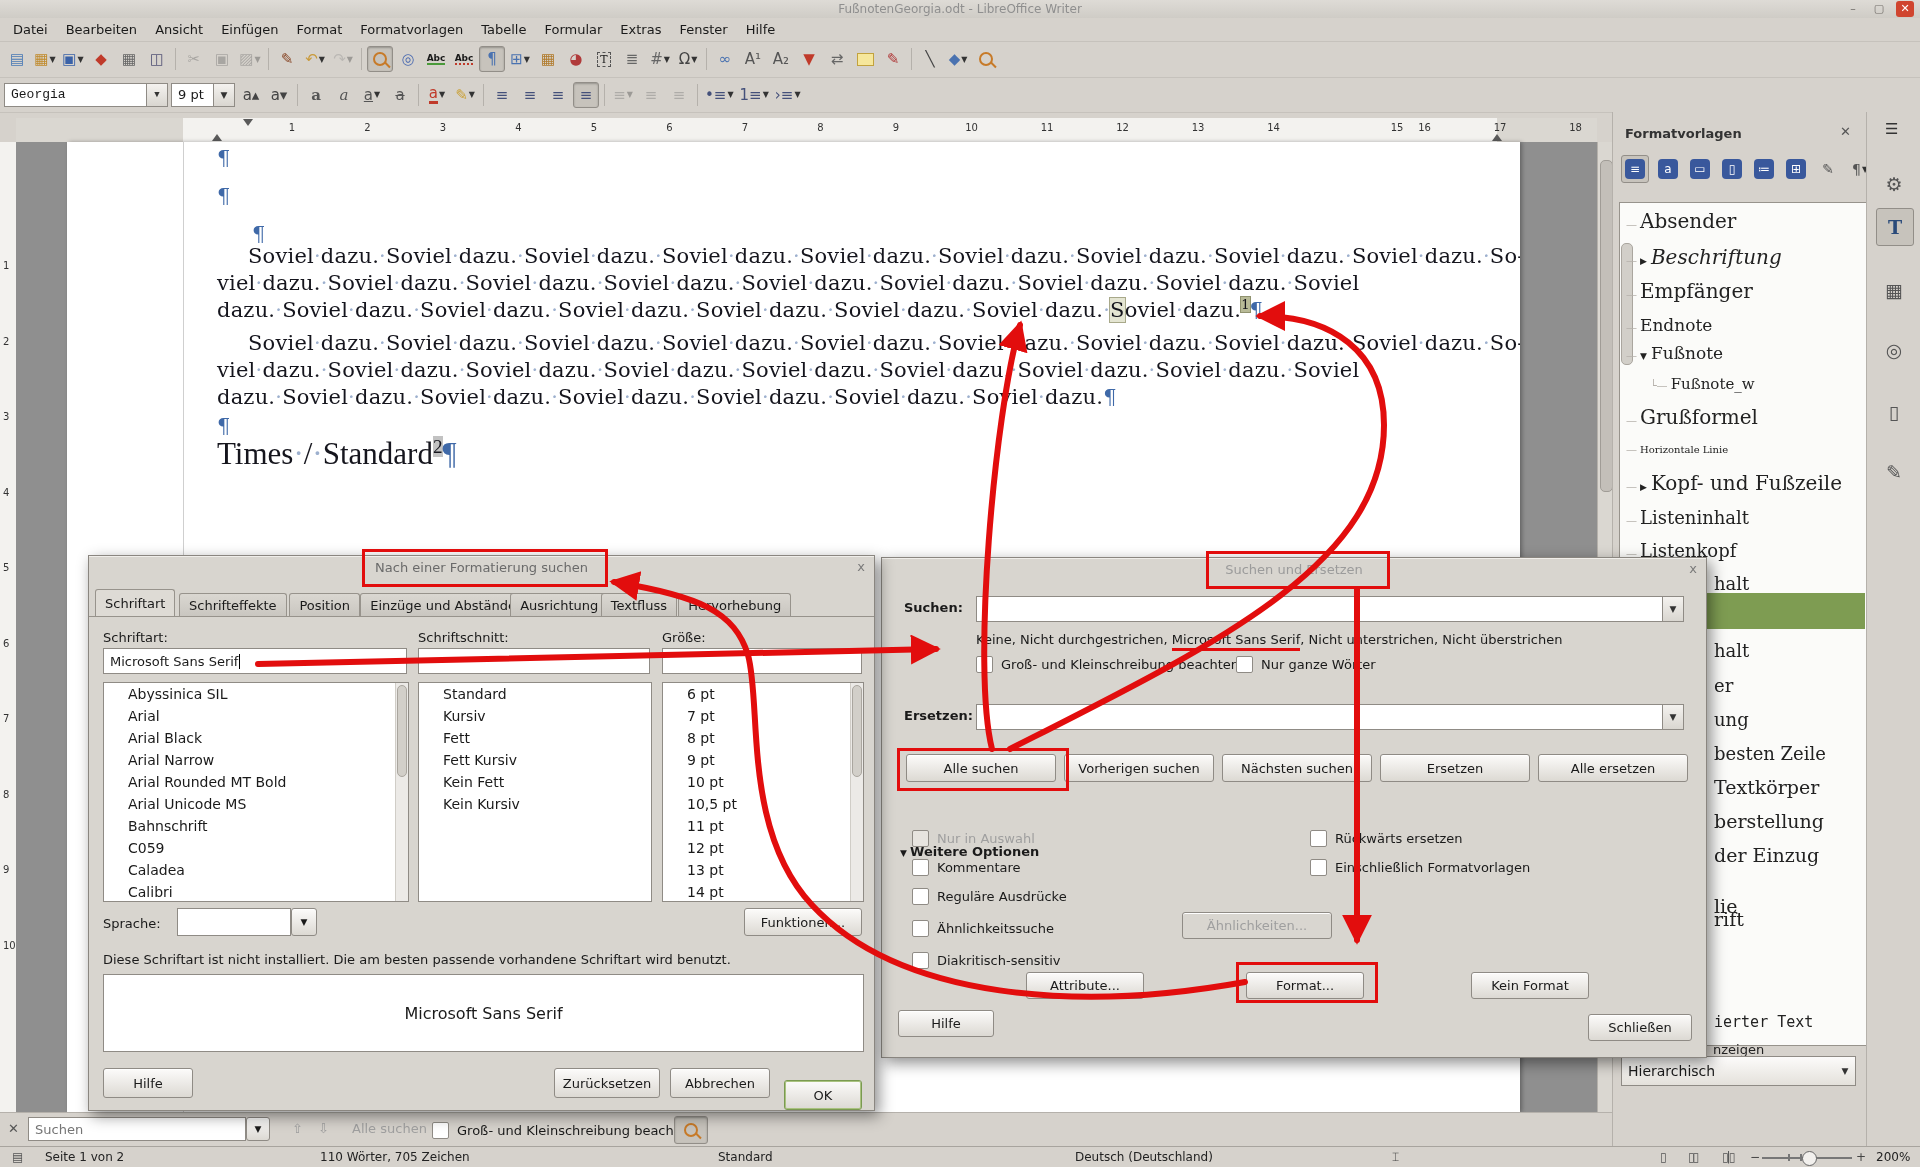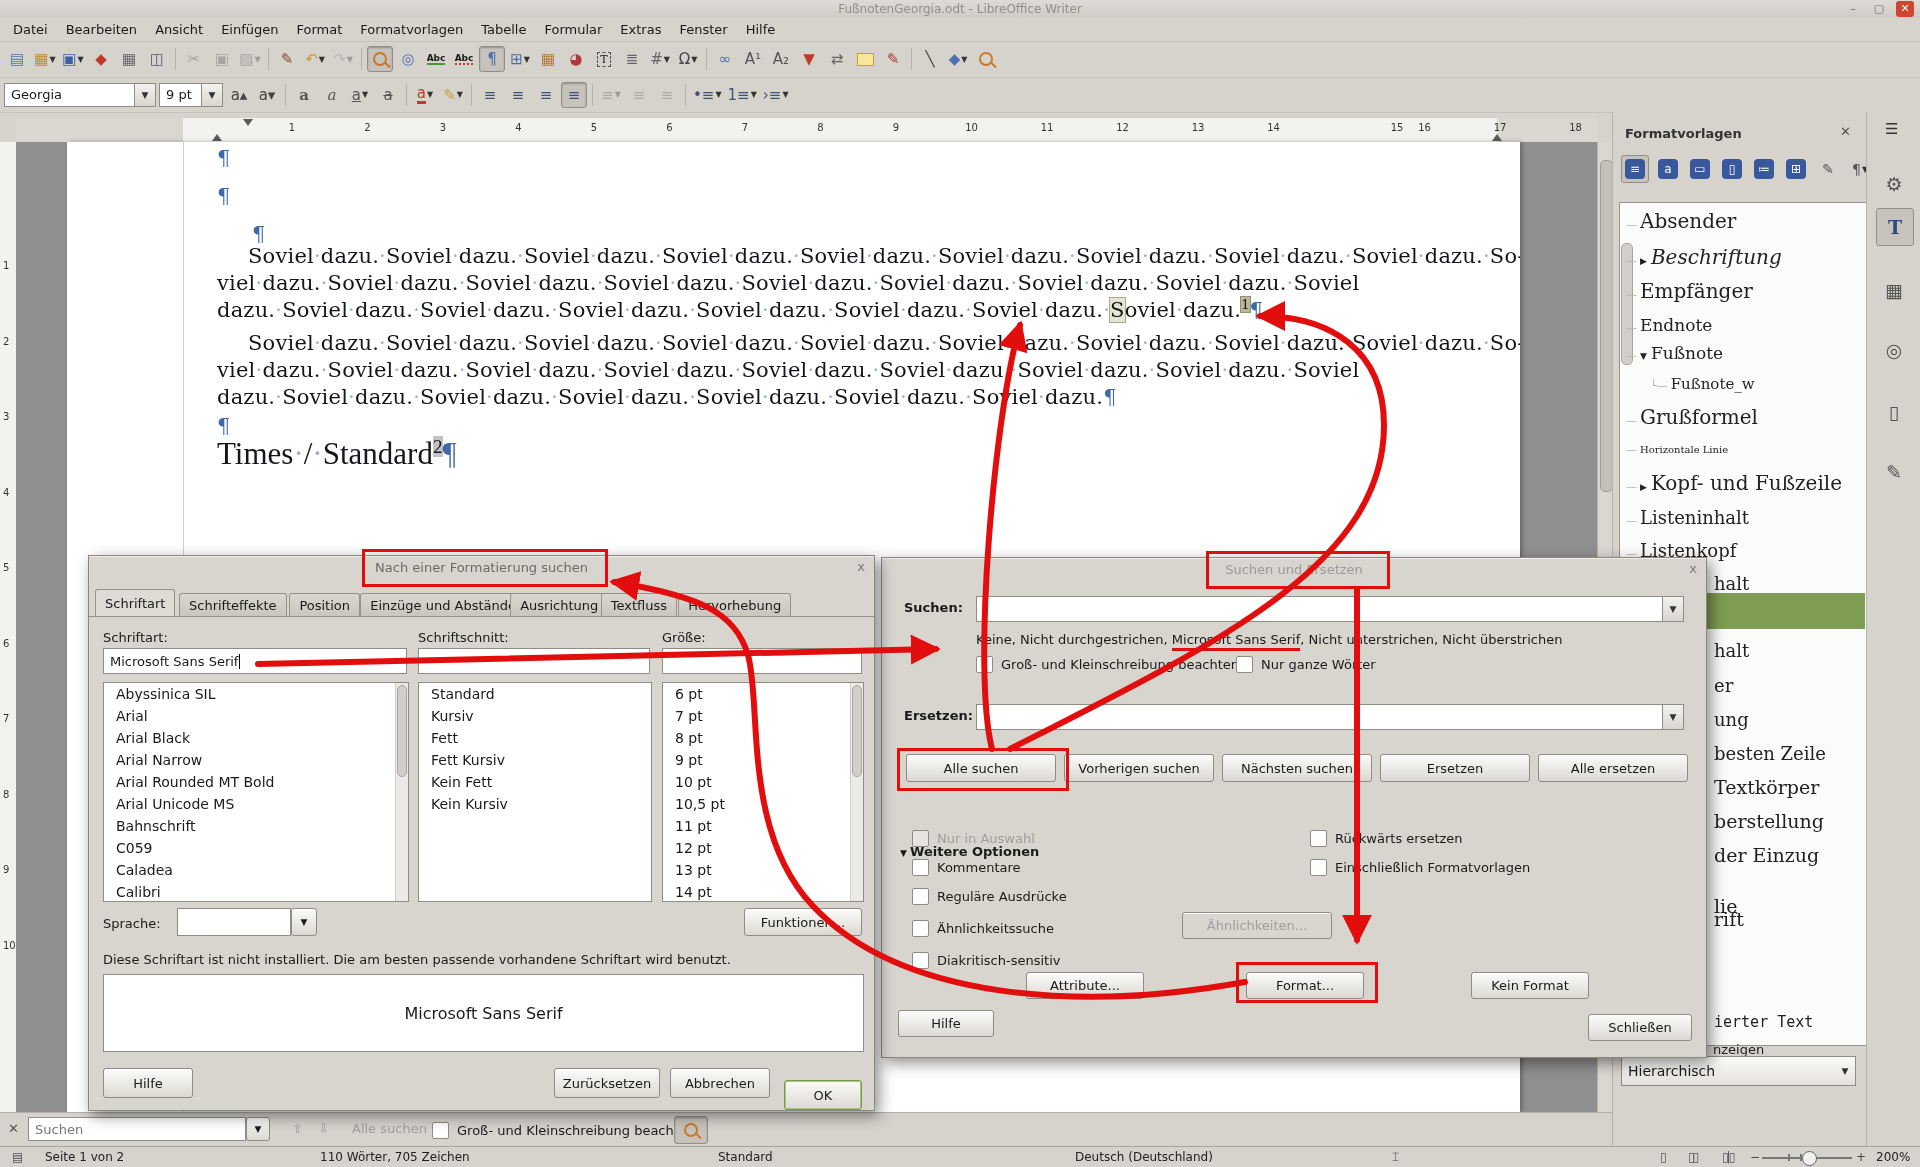--- a/index.html
+++ b/index.html
@@ -70,21 +70,21 @@
     border-radius:3px;font-size:13px;display:flex;align-items:center;justify-content:center;
     color:#1a1a1a;box-shadow:inset 0 1px 0 #fff;box-sizing:border-box;}
   .btn.disabled{color:#9f9f9f;background:#d9d6d0;}
   .btn.ok{border:1px solid #7a9a50;box-shadow:inset 0 0 0 1px #a9c27f,inset 0 1px 0 #fff;}
   .cb{width:15px;height:15px;background:#fff;border:1px solid #8f8b85;border-radius:2px;
     display:inline-block;flex:none;}
   .cbrow{position:absolute;font-size:13px;display:flex;gap:8px;align-items:center;white-space:nowrap;}
   .cbrow.disabled{color:#9f9f9f;}
   .cbrow.disabled .cb{background:#e7e4df;}
   .lb{position:absolute;background:#fff;border:1px solid #8f8b85;overflow:hidden;font-size:14px;}
-  .lbrow{height:22px;line-height:22px;padding-left:12px;white-space:nowrap;}
+  .lbrow{height:22px;line-height:22px;padding-left:24px;white-space:nowrap;}
   .sb{position:absolute;right:0;top:0;bottom:0;width:12px;background:#eceae7;border-left:1px solid #d0cdc7;}
   .sbthumb{position:absolute;left:1px;right:1px;top:2px;height:90px;background:#d2cfc9;
     border:1px solid #aaa69f;border-radius:5px;}
   .field{position:absolute;background:#fff;border:1px solid #8f8b85;font-size:13px;
     display:flex;align-items:center;padding-left:6px;box-sizing:border-box;}
   .caret{display:inline-block;width:1px;height:15px;background:#000;margin-left:1px;}
   .lbl{position:absolute;font-size:13px;white-space:nowrap;}
   
   .dlg{position:absolute;background:#d8d5cf;border:1px solid #8a8680;
     box-shadow:4px 5px 14px rgba(0,0,0,.45),inset 0 1px 0 #f0eeea;box-sizing:border-box;}
@@ -274,21 +274,21 @@
       </span>
       <span class="tbi">
         <span style="color: rgb(74, 114, 176);">◆</span>
         <span class="drop">▼</span>
       </span>
       <span class="tbi">
         <span class="i-mag"></span>
       </span>
     </div>
   <div id="tb2">
-    <div class="combo" style="width:152px;">
+    <div class="combo" style="width:164px;font-family:Liberation Mono, monospace;">
       <span>Georgia</span>
       <span class="cbtn">▼</span>
     </div>
     <div class="combo" style="width:64px;">
       <span>9 pt</span>
       <span class="cbtn">▼</span>
     </div>
     <span id="tb2icons" style="display:flex;align-items:center;gap:2px;">
         <span class="tbi">
           <span style="color: rgb(68, 68, 68);">a▴</span>

